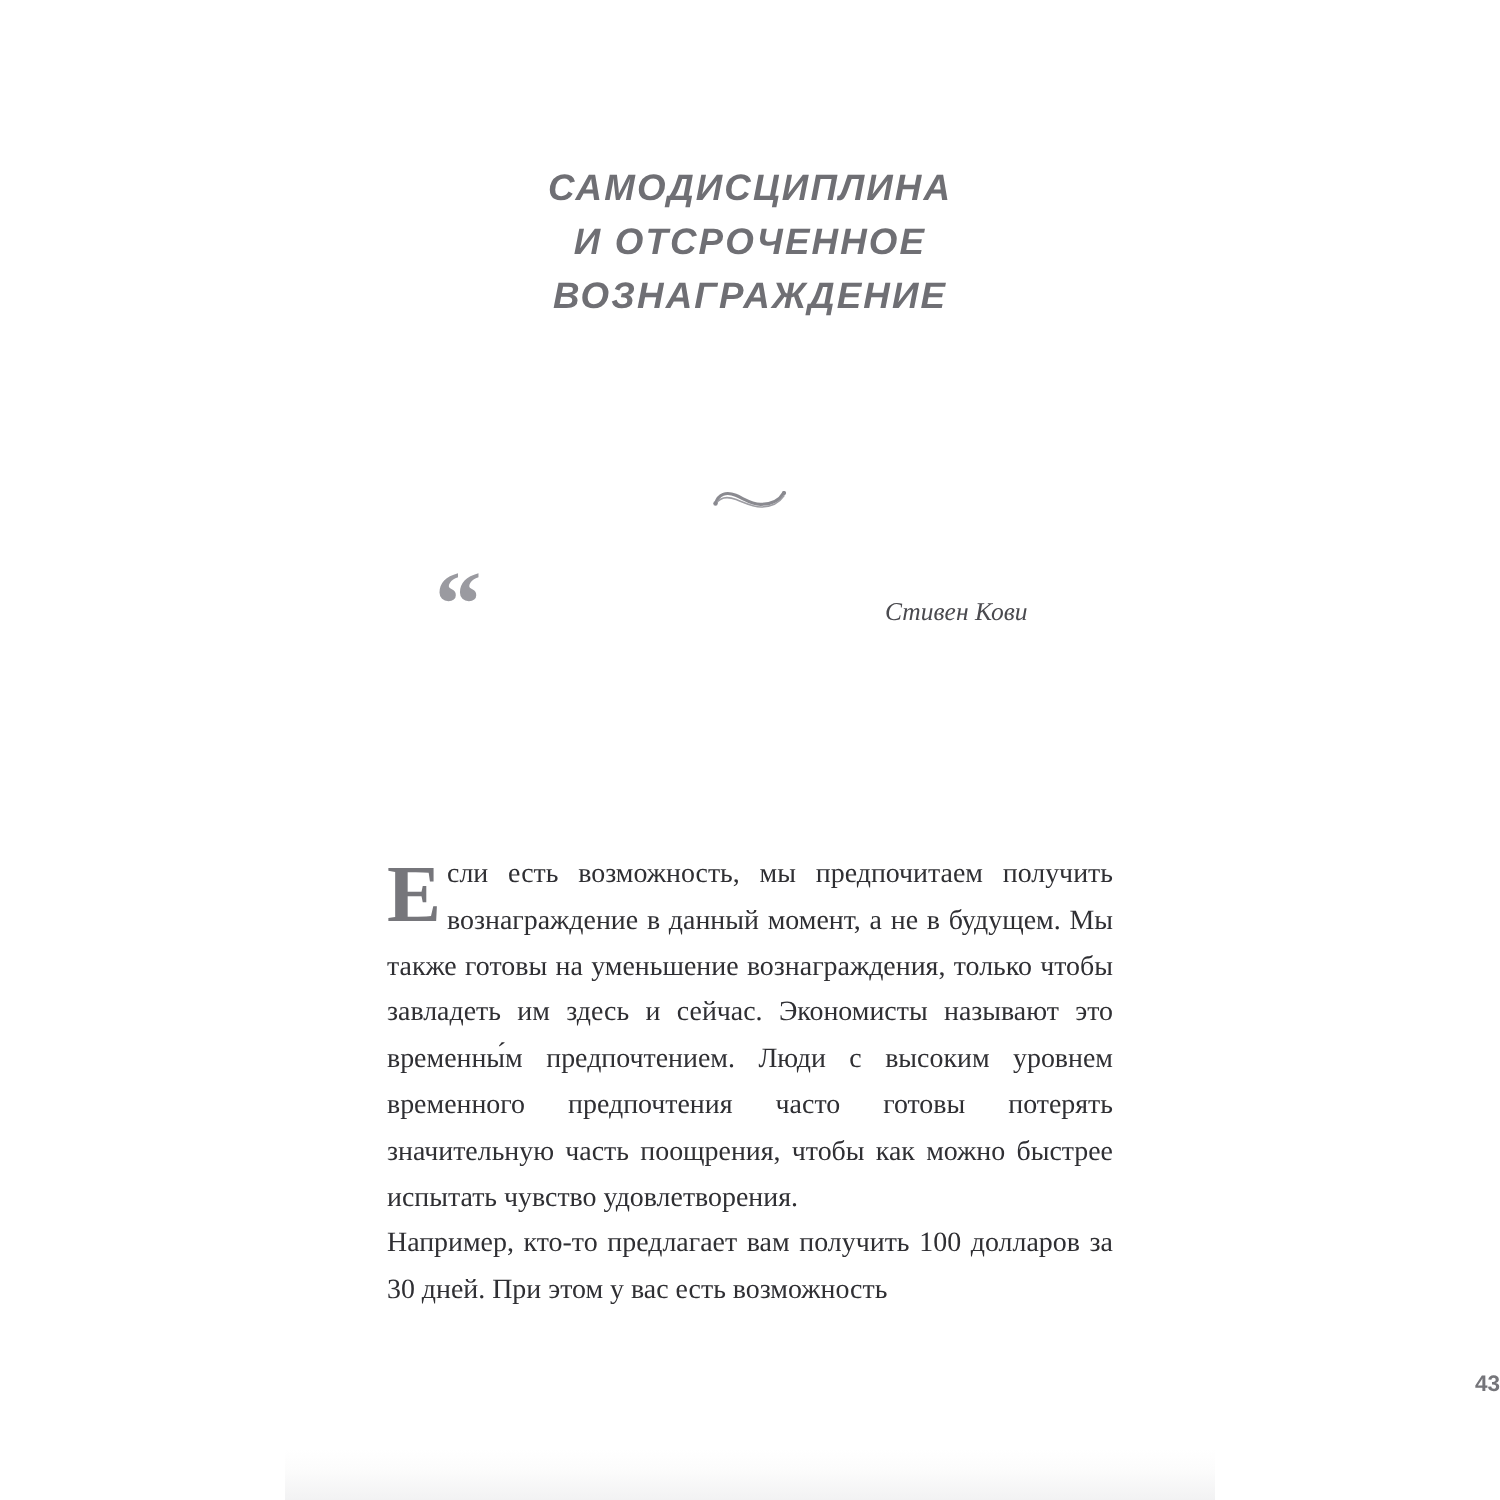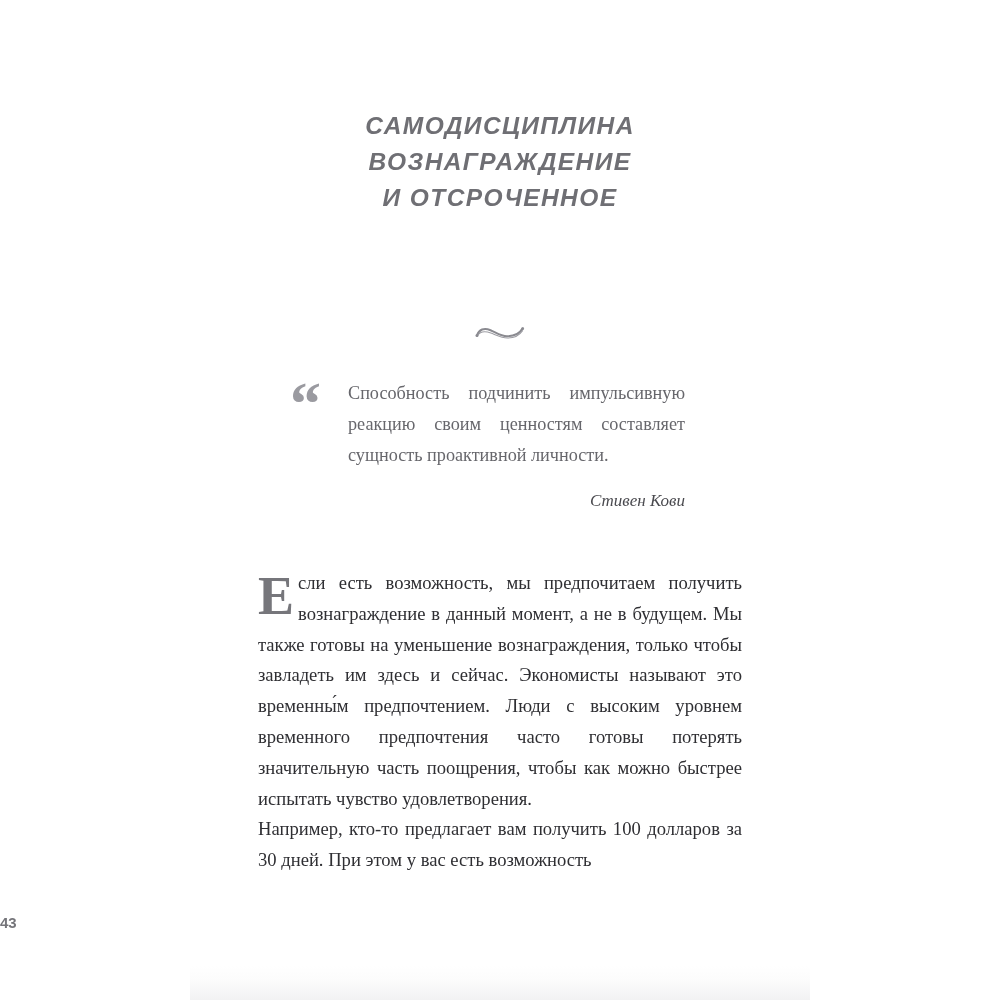--- a/index.html
+++ b/index.html
@@ -126,21 +126,21 @@
     padding: 3px 4px 0 0;
     margin-top: 1px;
   }
 
   
   .page-number {
     position: absolute;
     left: 0;
     top: 914px;
     width: 1000px;
-    text-align: left;
+    text-align: right;
     font-family: "Liberation Sans", "DejaVu Sans", sans-serif;
     font-size: 15px;
     font-weight: bold;
     color: #75757a;
   }
 
   
   .page-edge {
     position: absolute;
     left: 190px;
@@ -150,36 +150,35 @@
     background: linear-gradient(to bottom, #ffffff 0%, #fcfcfc 40%, #f2f2f3 100%);
   }
 </style>
 </head>
 <body>
 
 <div class="page">
 
   <div class="chapter-title">
     <span class="tline">САМОДИСЦИПЛИНА</span>
+    <span class="tline">И ОТСРОЧЕННОЕ</span>
     <span class="tline">ВОЗНАГРАЖДЕНИЕ</span>
-    <span class="tline">И ОТСРОЧЕННОЕ</span>
   </div>
 
   <div class="ornament">
     <svg width="52" height="20" viewBox="0 0 52 20" fill="none" aria-hidden="true">
       <path d="M3 13.5 C5 7.5, 10 5.5, 16.5 8.2 C22 10.5, 27 14.2, 33 14.2 C41 14.2, 46 11, 48.5 6.5" stroke="#8a8a90" stroke-width="2.1" stroke-linecap="round" fill="none"></path>
       <path d="M3.2 13.8 C6 9.5, 11 8.8, 16.8 11 C23 13.4, 28 16, 33.4 16 C40.6 16, 45.6 13, 48.6 8.6" stroke="#9d9da3" stroke-width="1.1" stroke-linecap="round" fill="none"></path>
       <circle cx="3" cy="13.6" r="1.5" fill="#8a8a90"></circle>
       <circle cx="48.7" cy="6.7" r="1.4" fill="#8a8a90"></circle>
     </svg>
   </div>
 
   <div class="quote-block">
     <div class="quote-mark">“</div>
-    <div class="quote-text">Способность подчинить импуль­сивную реакцию своим ценностям составляет сущность проактивной личности.</div>
     <div class="quote-attrib">Стивен Кови</div>
   </div>
 
   <div class="body-text">
     <p class="para"><span class="dropcap">Е</span><span>сли есть возможность, мы предпочитаем получить вознаграждение в данный момент, а не в будущем. Мы также готовы на уменьшение вознаграждения, только чтобы завладеть им здесь и сейчас. Экономисты называют это временны́м предпочтением. Люди с высоким уровнем временного предпочтения часто готовы потерять значительную часть поощрения, чтобы как можно быстрее испытать чувство удовлетворения.</span></p>
     <p class="para"><span>Например, кто-то предлагает вам получить 100 долларов за 30 дней. При этом у вас есть возможность</span></p>
   </div>
 
   <div class="page-number">43</div>
 

